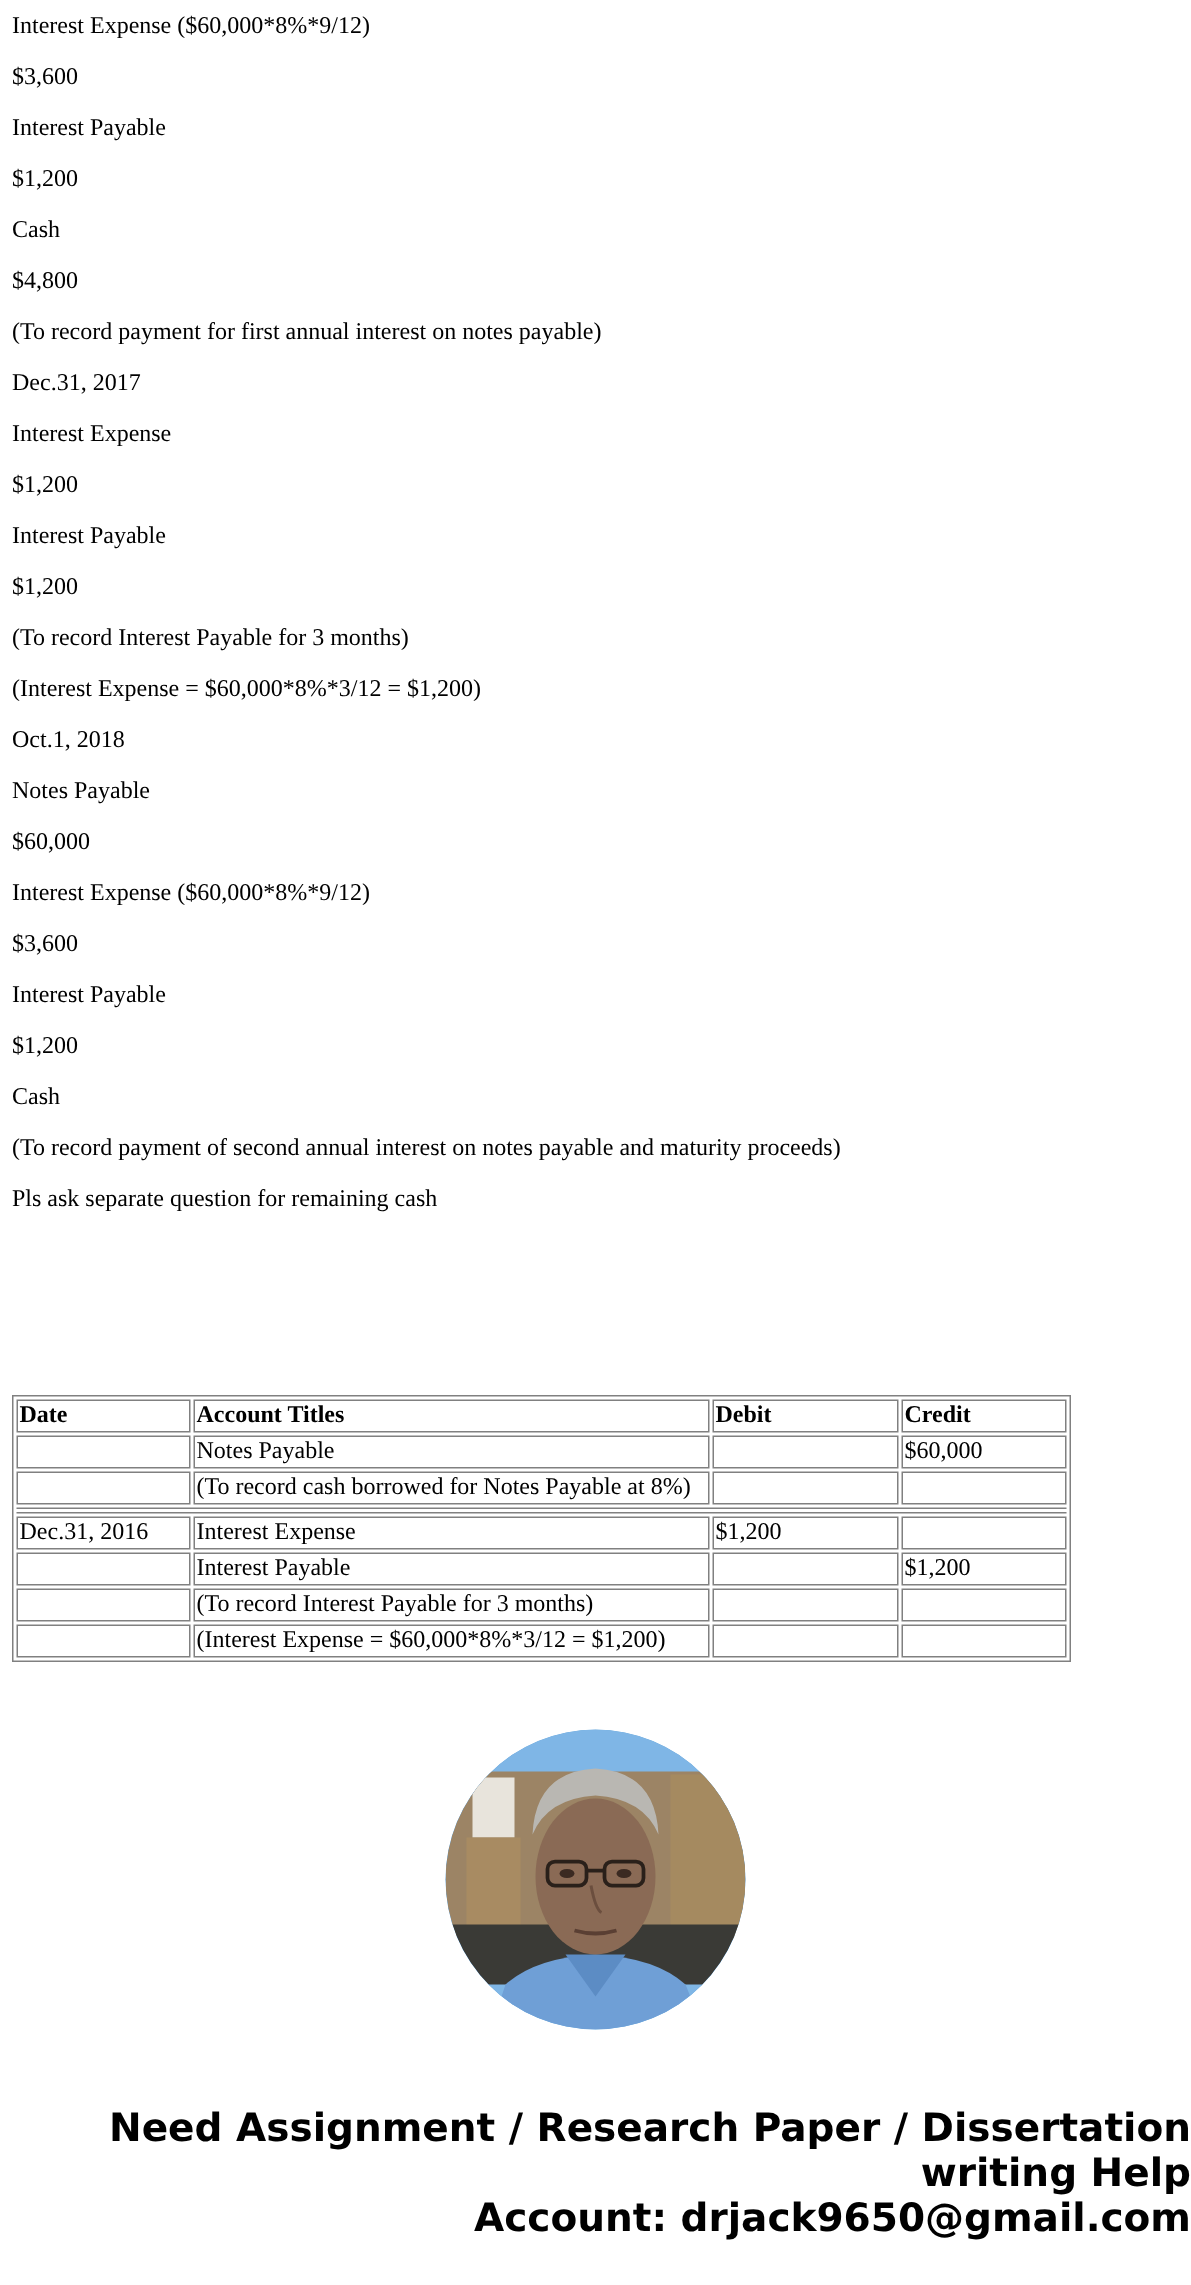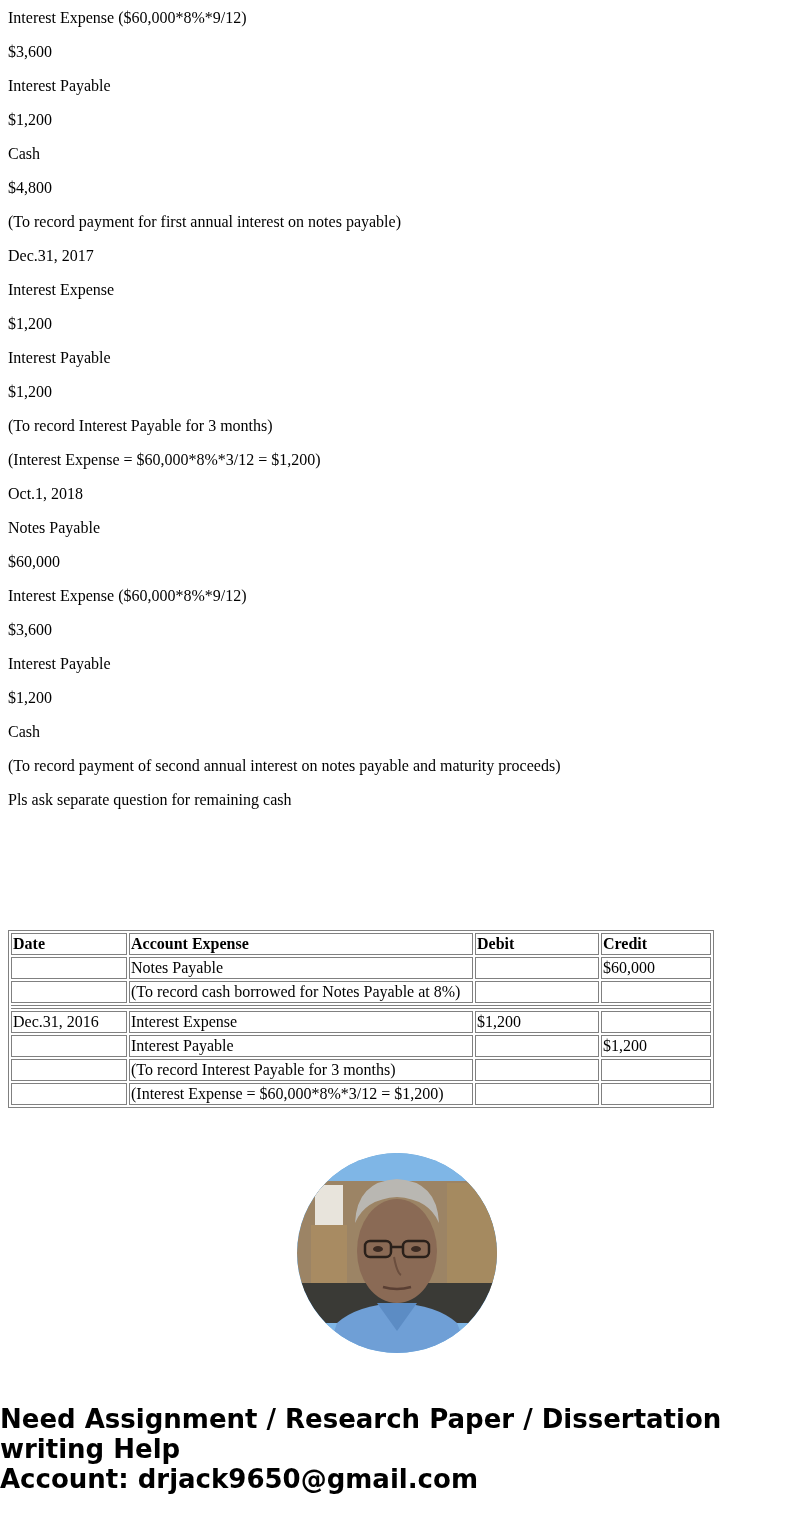--- a/index.html
+++ b/index.html
@@ -72,21 +72,21 @@
       height: 200px;
       border-radius: 50%;
       overflow: hidden;
       background: #6aa8dc;
     }
     .promo {
       position: absolute;
       left: 0;
       top: 1404px;
       width: 794px;
-      text-align: left;
+      text-align: right;
       font-family: "DejaVu Sans", sans-serif;
       font-weight: bold;
       font-size: 26px;
       line-height: 30px;
       color: #000000;
     }
   </style>
 </head>
 <body>
 
@@ -115,21 +115,21 @@
   <p>Cash</p>
   <p>(To record payment of second annual interest on notes payable and maturity proceeds)</p>
   <p>Pls ask separate question for remaining cash</p>
 </div>
 
 <div class="table-wrap">
   <table class="ledger">
     <thead>
       <tr>
         <th class="col-date">Date</th>
-        <th class="col-acct">Account Expense</th>
+        <th class="col-acct">Account Titles</th>
         <th class="col-debit">Debit</th>
         <th class="col-credit">Credit</th>
       </tr>
     </thead>
     <tbody>
       <tr>
         <td></td>
         <td>Notes Payable</td>
         <td></td>
         <td>$60,000</td>

